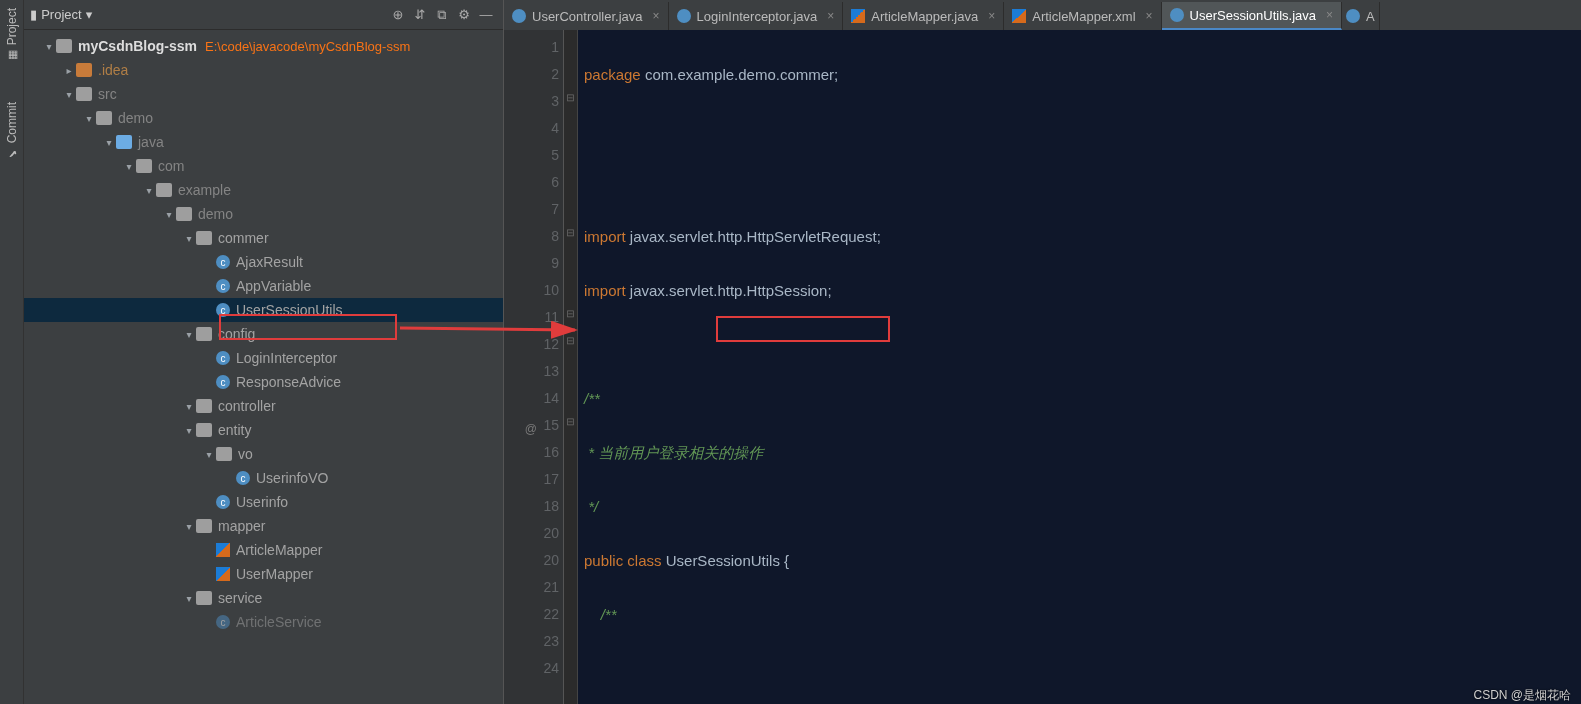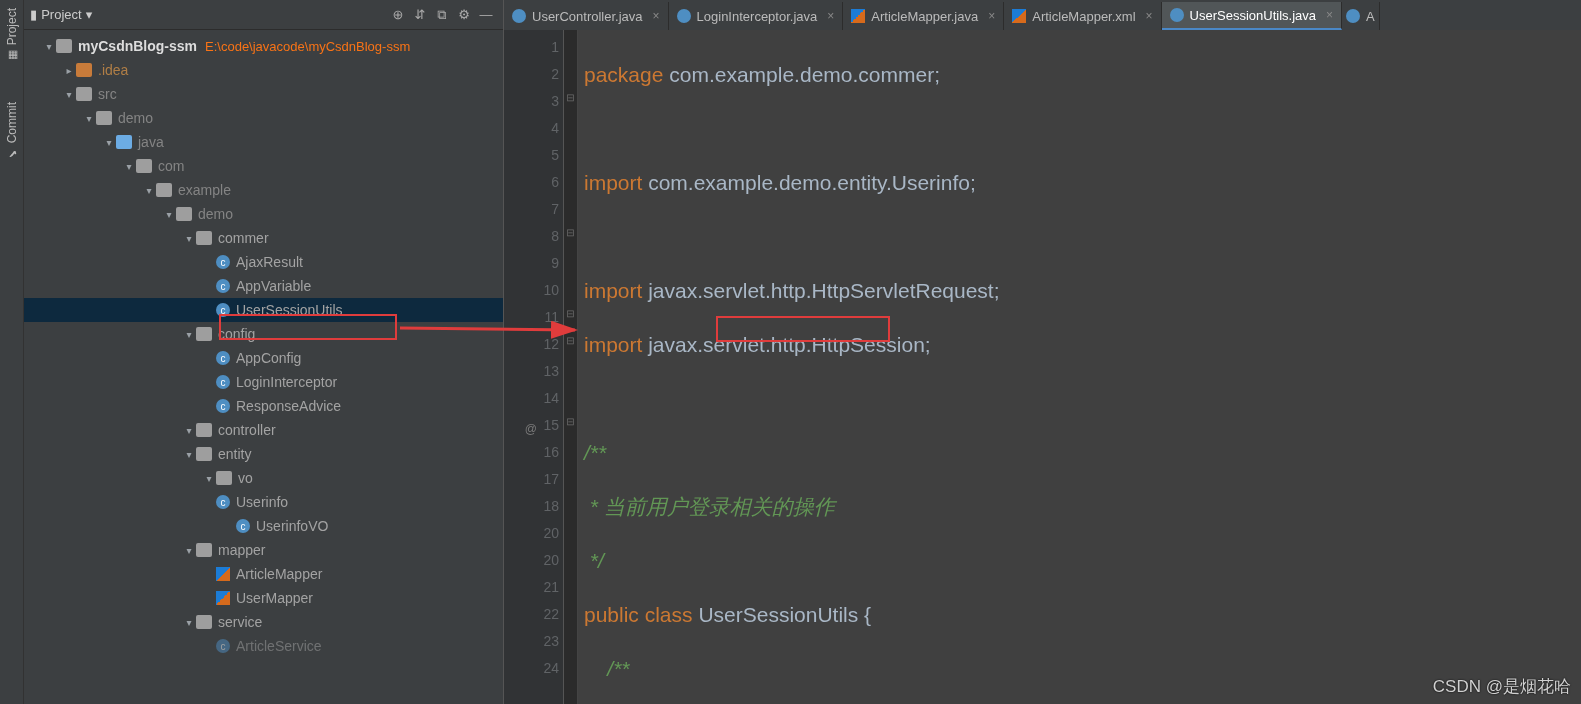--- a/index.html
+++ b/index.html
@@ -21,39 +21,39 @@
 .ic-folder.b { background:#6cace4; border-radius:2px;}
 .ic-folder.g { background:#9e9e9e; border-radius:2px;}
 .ic-folder.o { background:#c87b3a; border-radius:2px;}
 .ic-class { width:14px; height:14px; border-radius:50%; background:#4e8ec2; color:#fff; display:inline-flex; align-items:center; justify-content:center; font-size:10px; margin-right:6px;}
 .ic-class.i::after{content:"c";}
 .ic-xml { width:14px; height:14px; display:inline-block; margin-right:6px; background:linear-gradient(135deg,#1c7cd6 50%,#d66a1c 50%); }
 .lbl { color:#a3a3a3; }
 .lbl.dim { color:#848484;}
 .proj-path { color:#f97316; margin-left:8px; font-size:13px;}
 .ind { display:inline-block; }
-.editor-area { flex:1; display:flex; flex-direction:column; background:#404040; border-left:1px solid #555;}
+.editor-area { flex:1; display:flex; flex-direction:column; background:#0f172a; border-left:1px solid #555;}
 .tabs { height:30px; background:#3c3f41; display:flex; align-items:flex-end; overflow:hidden; }
 .tab { height:28px; display:flex; align-items:center; padding:0 8px 0 8px; gap:6px; background:#3c3f41; color:#bbb; border-right:1px solid #2c2c2c; font-size:13px; cursor:pointer;}
 .tab.active { background:#515658; color:#fff; border-bottom:2px solid #4a88c7;}
 .tab .tic { width:14px; height:14px; border-radius:50%; background:#4e8ec2; display:inline-block;}
 .tab .tic.xml { border-radius:0; background:linear-gradient(135deg,#1c7cd6 50%,#d66a1c 50%);}
 .tab .close { color:#888; font-size:12px; margin-left:4px;}
 .code-wrap { flex:1; display:flex; overflow:hidden;}
 .gutter { width:60px; background:#313335; text-align:right; padding:4px 4px 0 0; color:#606366; font-family:Consolas,monospace; font-size:14px; line-height:27px; user-select:none; border-right:1px solid #555;}
 .gutter .gl { height:27px; position:relative;}
 .gutter .anno { position:absolute; right:22px; top:4px; color:#787878; font-size:12px;}
 .fold-col { width:14px; background:#2b2b2b; border-right:1px solid #444; }
 .fold-col div{height:27px; text-align:center; color:#6b6b6b; font-size:10px; line-height:27px;}
-.code { flex:1; font-family:Consolas,"Courier New",monospace; font-size:21px; line-height:27px; padding:4px 16px 0 6px; white-space:pre; color:#a9b7c6; position:relative; }
+.code { flex:1; font-family:Consolas,"Courier New",monospace; font-size:15px; line-height:27px; padding:4px 16px 0 6px; white-space:pre; color:#a9b7c6; position:relative; }
 .kw{color:#cc7832;} .com,.jdoc{color:#629755; font-style:italic;} .cls{color:#a9b7c6;}
 .hl-box { border:2px solid #e03c3c; position:absolute; pointer-events:none;}
 .arrow { position:absolute; pointer-events:none;}
 .arrow svg{overflow:visible;}
-.watermark { position:absolute; right:10px; bottom:6px; color:#d0d0d0; font-size:17px; text-shadow:0 0 2px #000;}
+.watermark { position:absolute; right:10px; bottom:0; color:#d0d0d0; font-size:12px; text-shadow:0 0 2px #000;}
 </style>
 </head>
 <body>
 
 <div class="root">
  <div class="left-rail">
    <div class="rot">
         <span class="ic">▦</span>
         <span>Project</span>
       </div>
@@ -146,25 +146,20 @@
         </div>
     <div class="row">
           <span class="ind" style="width:158px"></span>
           <span class="arr">▾</span>
           <span class="ic-folder g"></span>
           <span class="lbl">config</span>
         </div>
     <div class="row">
           <span class="ind" style="width:192px"></span>
           <span class="ic-class i"></span>
-          <span class="lbl">AppConfig</span>
-        </div>
-    <div class="row">
-          <span class="ind" style="width:192px"></span>
-          <span class="ic-class i"></span>
           <span class="lbl">LoginInterceptor</span>
         </div>
     <div class="row">
           <span class="ind" style="width:192px"></span>
           <span class="ic-class i"></span>
           <span class="lbl">ResponseAdvice</span>
         </div>
     <div class="row">
           <span class="ind" style="width:158px"></span>
           <span class="arr">▾</span>
@@ -177,28 +172,28 @@
           <span class="ic-folder g"></span>
           <span class="lbl">entity</span>
         </div>
     <div class="row">
           <span class="ind" style="width:178px"></span>
           <span class="arr">▾</span>
           <span class="ic-folder g"></span>
           <span class="lbl">vo</span>
         </div>
     <div class="row">
+          <span class="ind" style="width:212px"></span>
+          <span class="ic-class i"></span>
+          <span class="lbl">UserinfoVO</span>
+        </div>
+    <div class="row">
           <span class="ind" style="width:192px"></span>
           <span class="ic-class i"></span>
           <span class="lbl">Userinfo</span>
-        </div>
-    <div class="row">
-          <span class="ind" style="width:212px"></span>
-          <span class="ic-class i"></span>
-          <span class="lbl">UserinfoVO</span>
         </div>
     <div class="row">
           <span class="ind" style="width:158px"></span>
           <span class="arr">▾</span>
           <span class="ic-folder g"></span>
           <span class="lbl">mapper</span>
         </div>
     <div class="row">
           <span class="ind" style="width:192px"></span>
           <span class="ic-xml"></span>
@@ -304,21 +299,20 @@
           <div></div>
           <div></div>
           <div></div>
           <div></div>
           <div></div>
           <div></div>
     </div>
     <div class="code">
 <div><span class="kw">package </span><span>com.example.demo.commer;</span></div>
 <div> </div>
-<div><span class="kw">import </span><span>com.example.demo.entity.Userinfo;</span></div>
 <div> </div>
 <div><span class="kw">import </span><span>javax.servlet.http.HttpServletRequest;</span></div>
 <div><span class="kw">import </span><span>javax.servlet.http.HttpSession;</span></div>
 <div> </div>
 <div><span class="jdoc">/**</span></div>
 <div><span class="jdoc"> * 当前用户登录相关的操作</span></div>
 <div><span class="jdoc"> */</span></div>
 <div><span class="kw">public class </span><span class="cls">UserSessionUtils </span><span>{</span></div>
 <div><span class="jdoc">    /**</span></div>
 

